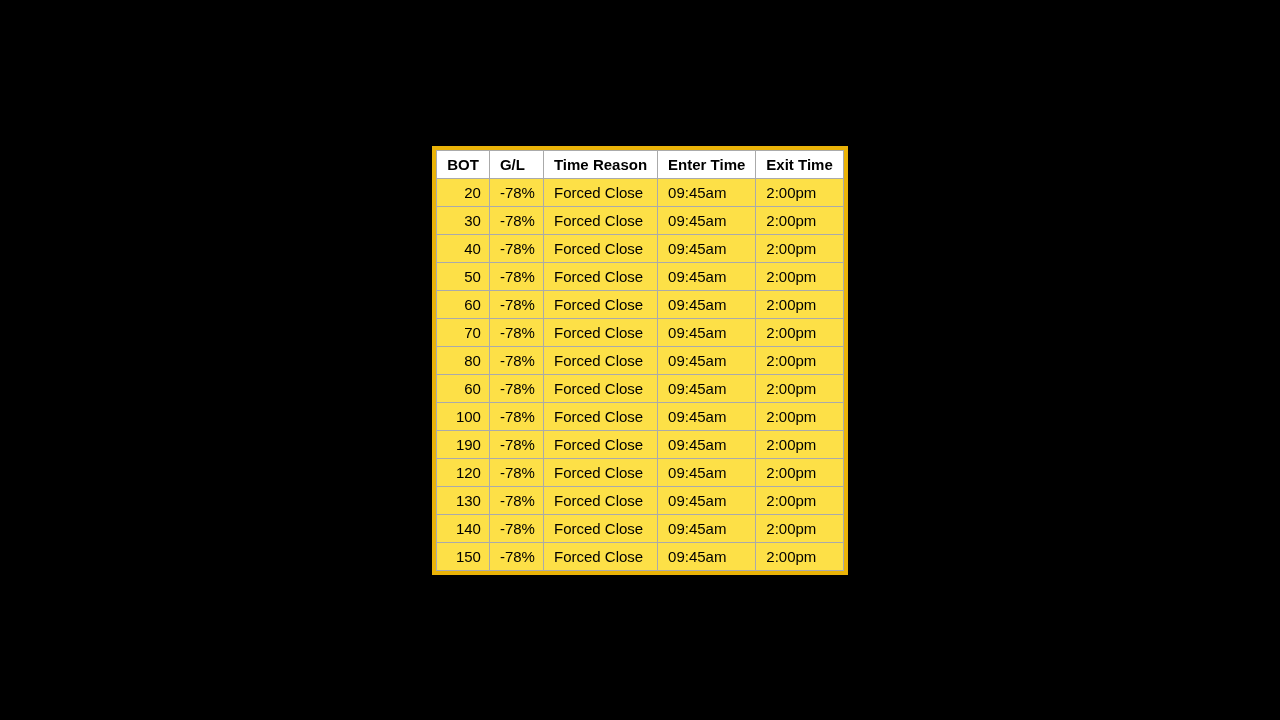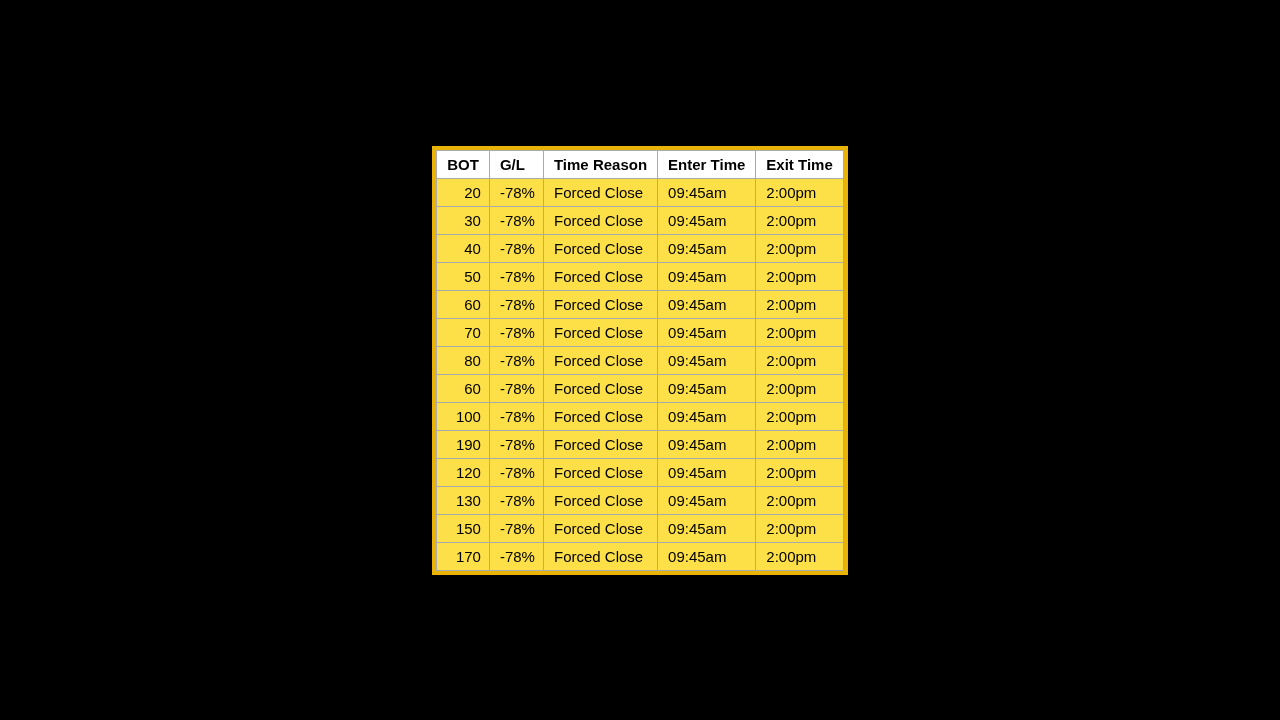--- a/index.html
+++ b/index.html
@@ -149,28 +149,28 @@
           <td>2:00pm</td>
         </tr>
         <tr>
           <td>130</td>
           <td>-78%</td>
           <td>Forced Close</td>
           <td>09:45am</td>
           <td>2:00pm</td>
         </tr>
         <tr>
-          <td>150</td>
+          <td>140</td>
           <td>-78%</td>
           <td>Forced Close</td>
           <td>09:45am</td>
           <td>2:00pm</td>
         </tr>
         <tr>
-          <td>170</td>
+          <td>150</td>
           <td>-78%</td>
           <td>Forced Close</td>
           <td>09:45am</td>
           <td>2:00pm</td>
         </tr>
       </tbody>
   </table>
 </div>
 
 </body></html>

